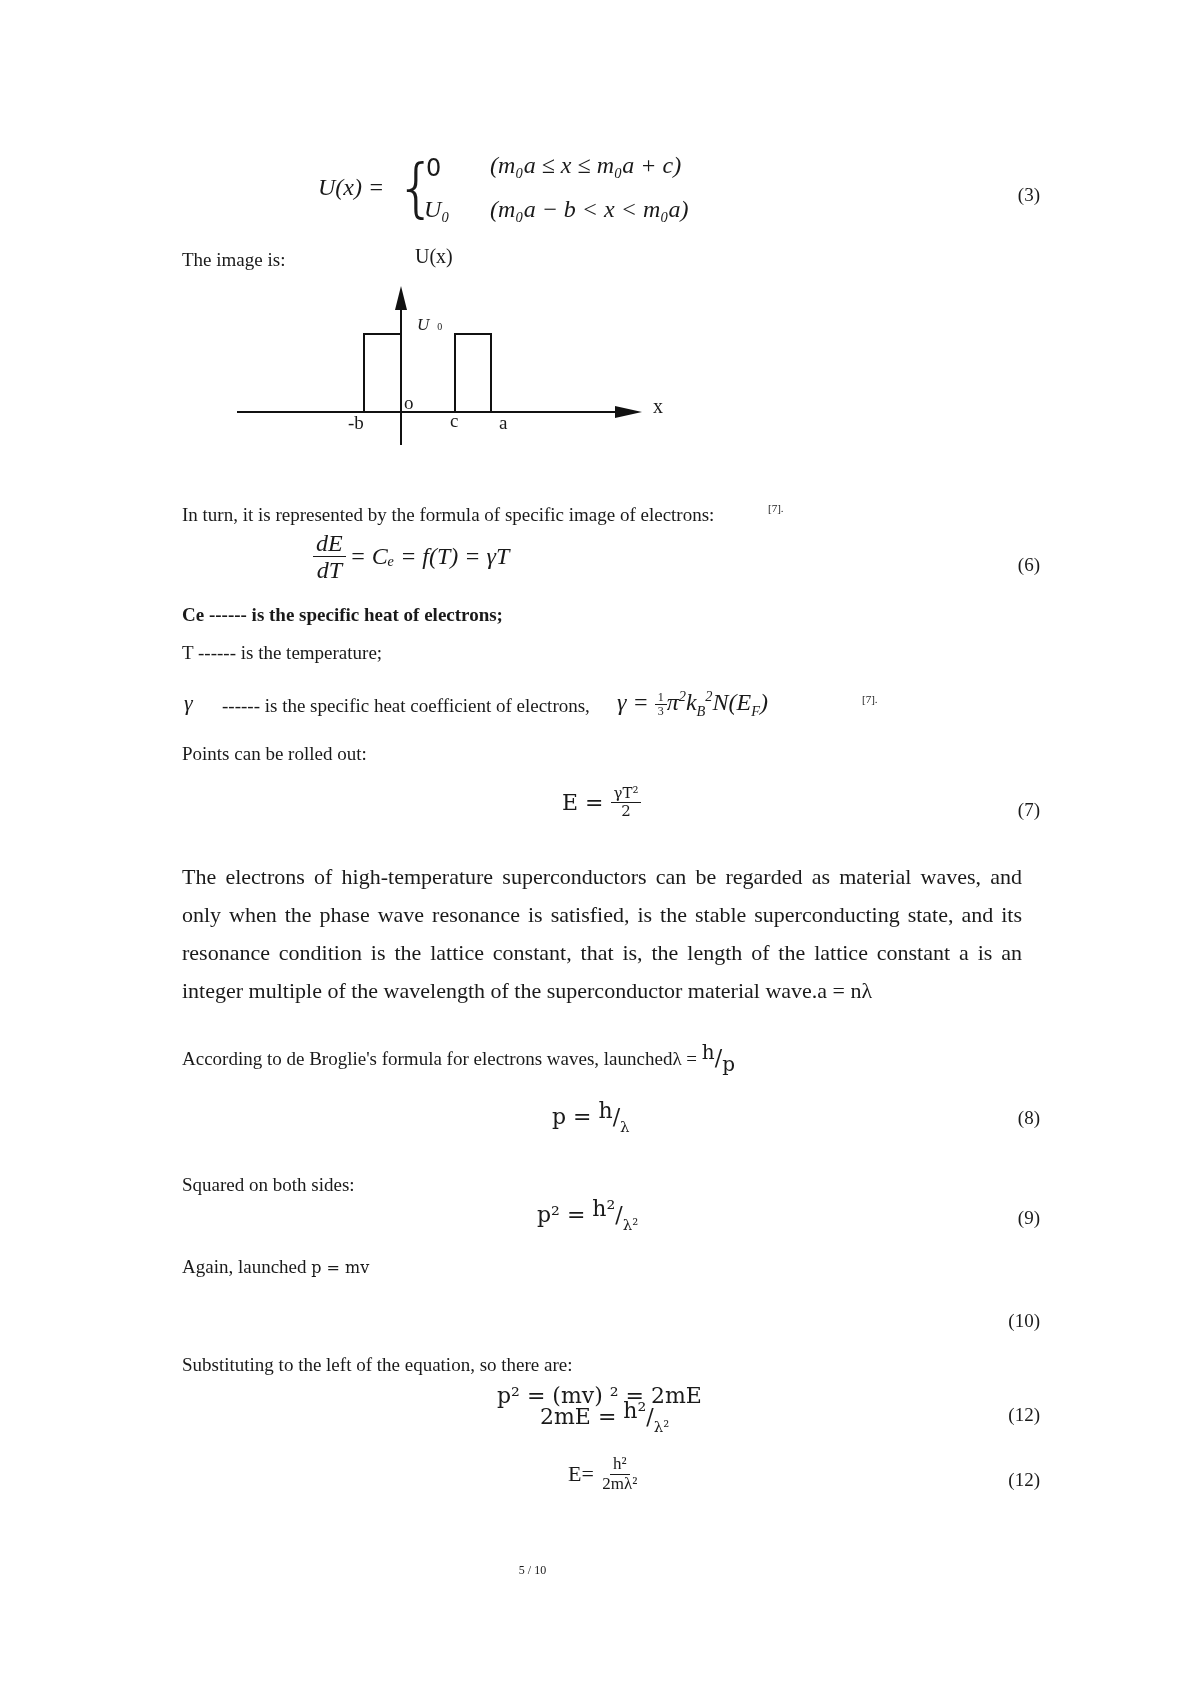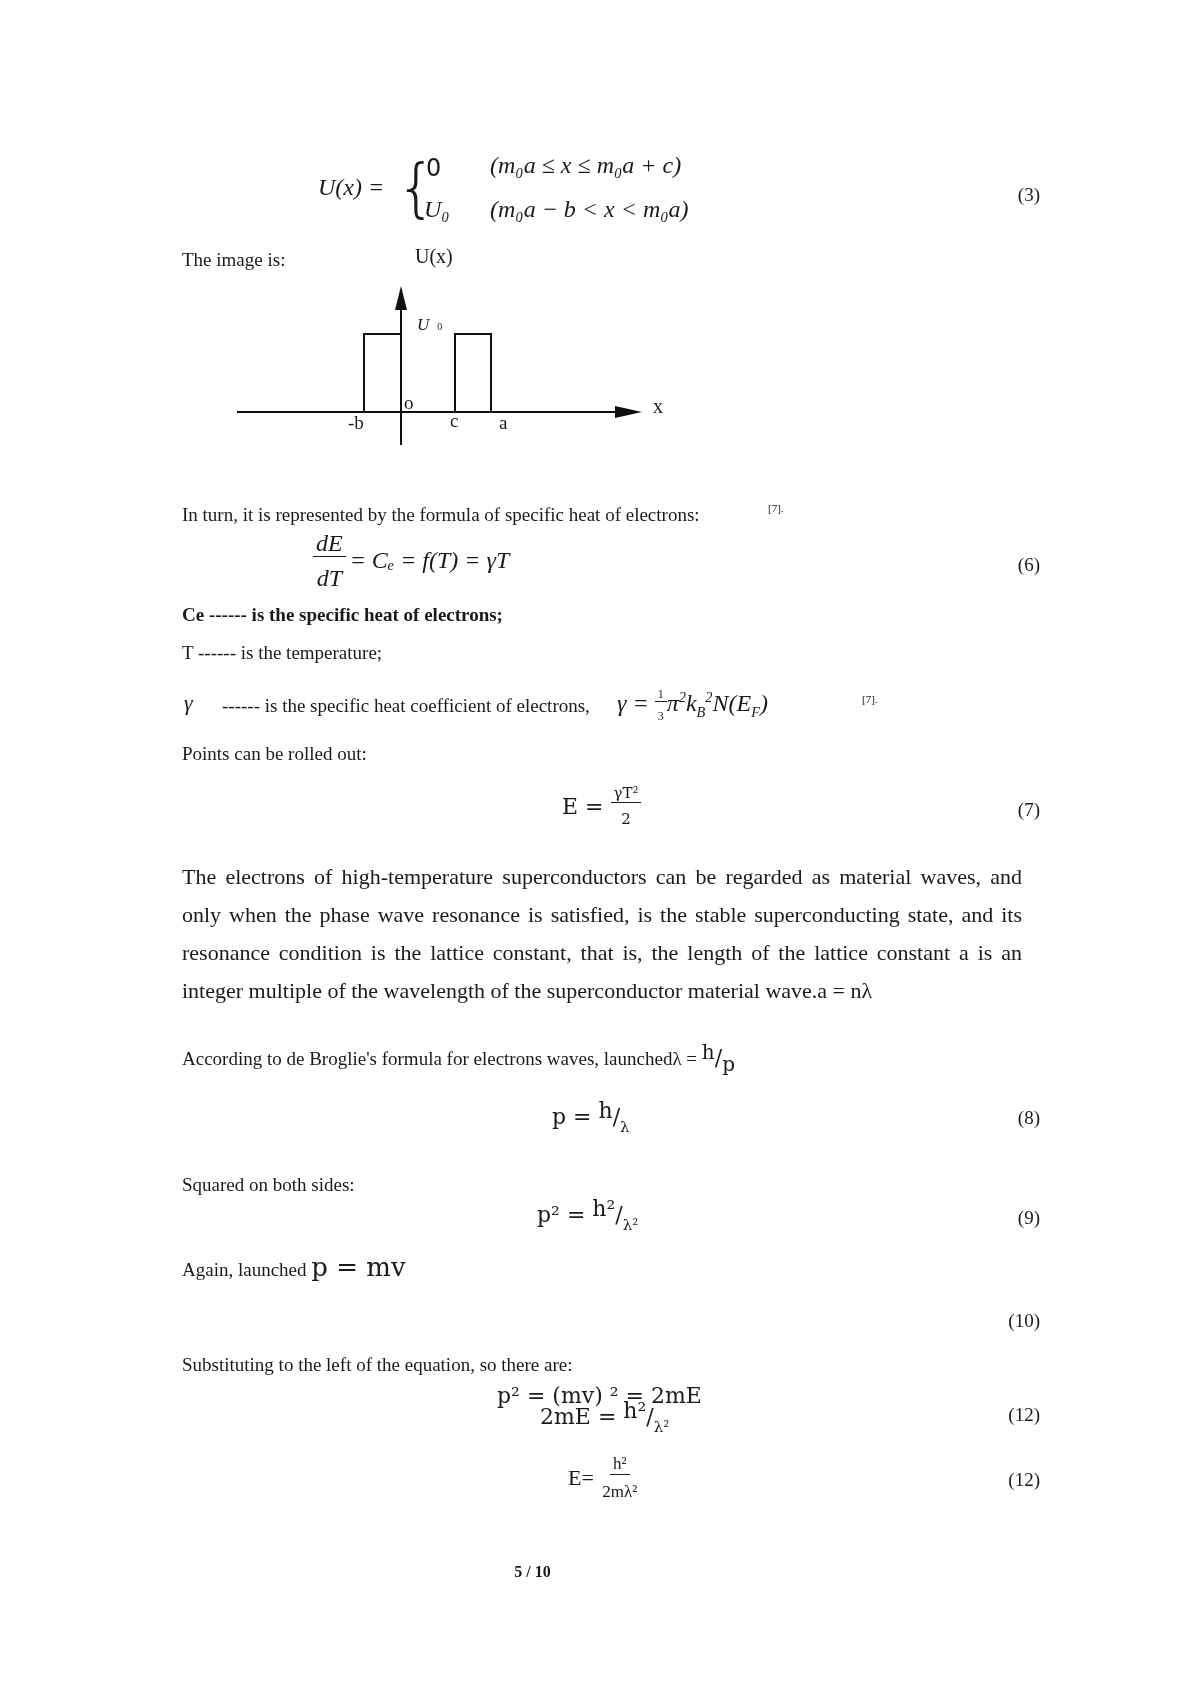--- a/index.html
+++ b/index.html
@@ -7,26 +7,26 @@
          font-family: "Liberation Serif", "DejaVu Serif", serif; color: #1a1a1a; }
   .abs { position: absolute; }
   .text { font-size: 19px; line-height: 24px; white-space: nowrap; }
   .para { position: absolute; left: 182px; width: 840px; font-size: 22px; line-height: 38px;
           text-align: justify; }
   .eqnum { position: absolute; left: 980px; font-size: 19px; width: 60px; text-align: right; }
   .math { font-family: "Liberation Serif", serif; font-style: italic; font-size: 24px; white-space: nowrap; }
   .mathr { font-family: "DejaVu Serif", serif; font-size: 22px; white-space: nowrap; }
   .ref { font-size: 11px; position: absolute; }
   sub, sup { font-size: 60%; }
-  .frac { display: inline-flex; flex-direction: column; align-items: center; vertical-align: middle; gap: 8px; }
+  .frac { display: inline-flex; flex-direction: column; align-items: center; vertical-align: middle; }
   .frac .num { border-bottom: 1.5px solid #1a1a1a; padding: 0 3px; line-height: 1.1; }
   .frac .den { line-height: 1.1; padding: 0 3px; }
   .brace { font-size: 64px; font-style: normal; font-weight: 200; line-height: 1; }
   .pagenum { position: absolute; left: 0; width: 1065px; top: 1563px; text-align: center;
-             font-weight: bold; font-size: 16px; }
+             font-weight: normal; font-size: 12px; }
 </style>
 </head>
 <body>
 
 <div class="abs" style="left:318px; top:152px; height:80px;">
   <span class="math abs" style="left:0; top:22px;">U(x) =</span>
   <span class="brace abs" style="left:78px; top:4px; font-family:'DejaVu Sans',sans-serif;">{</span>
   <span class="mathr abs" style="left:108px; top:2px; font-size:24px; font-family:'DejaVu Sans',sans-serif;">0</span>
   <span class="math abs" style="left:172px; top:0px;">(m₀a ≤ x ≤ m₀a + c)</span>
   <span class="math abs" style="left:106px; top:44px;">U₀</span>
@@ -53,21 +53,21 @@
   <span class="abs" style="left:187px; top:70px; font-size:17px; font-style:italic;">
     <span>U</span><span style="font-size:10px; font-style:normal; margin-left:8px;">0</span>
   </span>
   <span class="abs" style="left:174px; top:147px; font-size:19px;">o</span>
   <span class="abs" style="left:423px; top:150px; font-size:20px;">x</span>
   <span class="abs" style="left:118px; top:167px; font-size:19px;">-b</span>
   <span class="abs" style="left:220px; top:165px; font-size:19px;">c</span>
   <span class="abs" style="left:269px; top:167px; font-size:19px;">a</span>
 </div>
 
-<span class="abs text" style="left:182px; top:503px;">In turn, it is represented by the formula of specific heat of electrons:</span>
+<span class="abs text" style="left:182px; top:503px;">In turn, it is represented by the formula of specific image of electrons:</span>
 <span class="ref" style="left:768px; top:502px;">[7].</span>
 
 <div class="abs" style="left:313px; top:530px;">
   <span class="frac math">
     <span class="num">dE</span>
     <span class="den">dT</span>
   </span>
   <span class="math" style="vertical-align:middle;">= Cₑ = f(T) = γT</span>
 </div>
 <span class="eqnum" style="top:554px;">(6)</span>
@@ -108,21 +108,21 @@
 
 <span class="abs text" style="left:182px; top:1153px;margin-top:20px;">Squared on both sides:</span>
 
 <div class="abs mathr" style="left:537px; top:1196px;">
   <span>p² =</span>
   <span style="vertical-align:6px;">h²</span><span>/</span><span style="font-size:15px; vertical-align:-8px;">λ²</span>
 </div>
 <span class="eqnum" style="top:1207px;">(9)</span>
 
 <div class="abs text" style="left:182px; top:1255px;">
-  <span>Again, launched </span><span class="mathr" style="font-size:26px;">p = mv</span>
+  <span>Again, launched </span><span class="mathr" style="font-size:16px;">p = mv</span>
 </div>
 
 <div class="abs mathr" style="left:497px; top:1383px;">p² =  (mv) ² = 2mE</div>
 <span class="eqnum" style="top:1310px;">(10)</span>
 
 <span class="abs text" style="left:182px; top:1353px;">Substituting to the left of the equation, so there are:</span>
 
 <div class="abs mathr" style="left:540px; top:1398px;">
   <span>2mE =</span>
   <span style="vertical-align:6px;">h²</span><span>/</span><span style="font-size:15px; vertical-align:-8px;">λ²</span>

